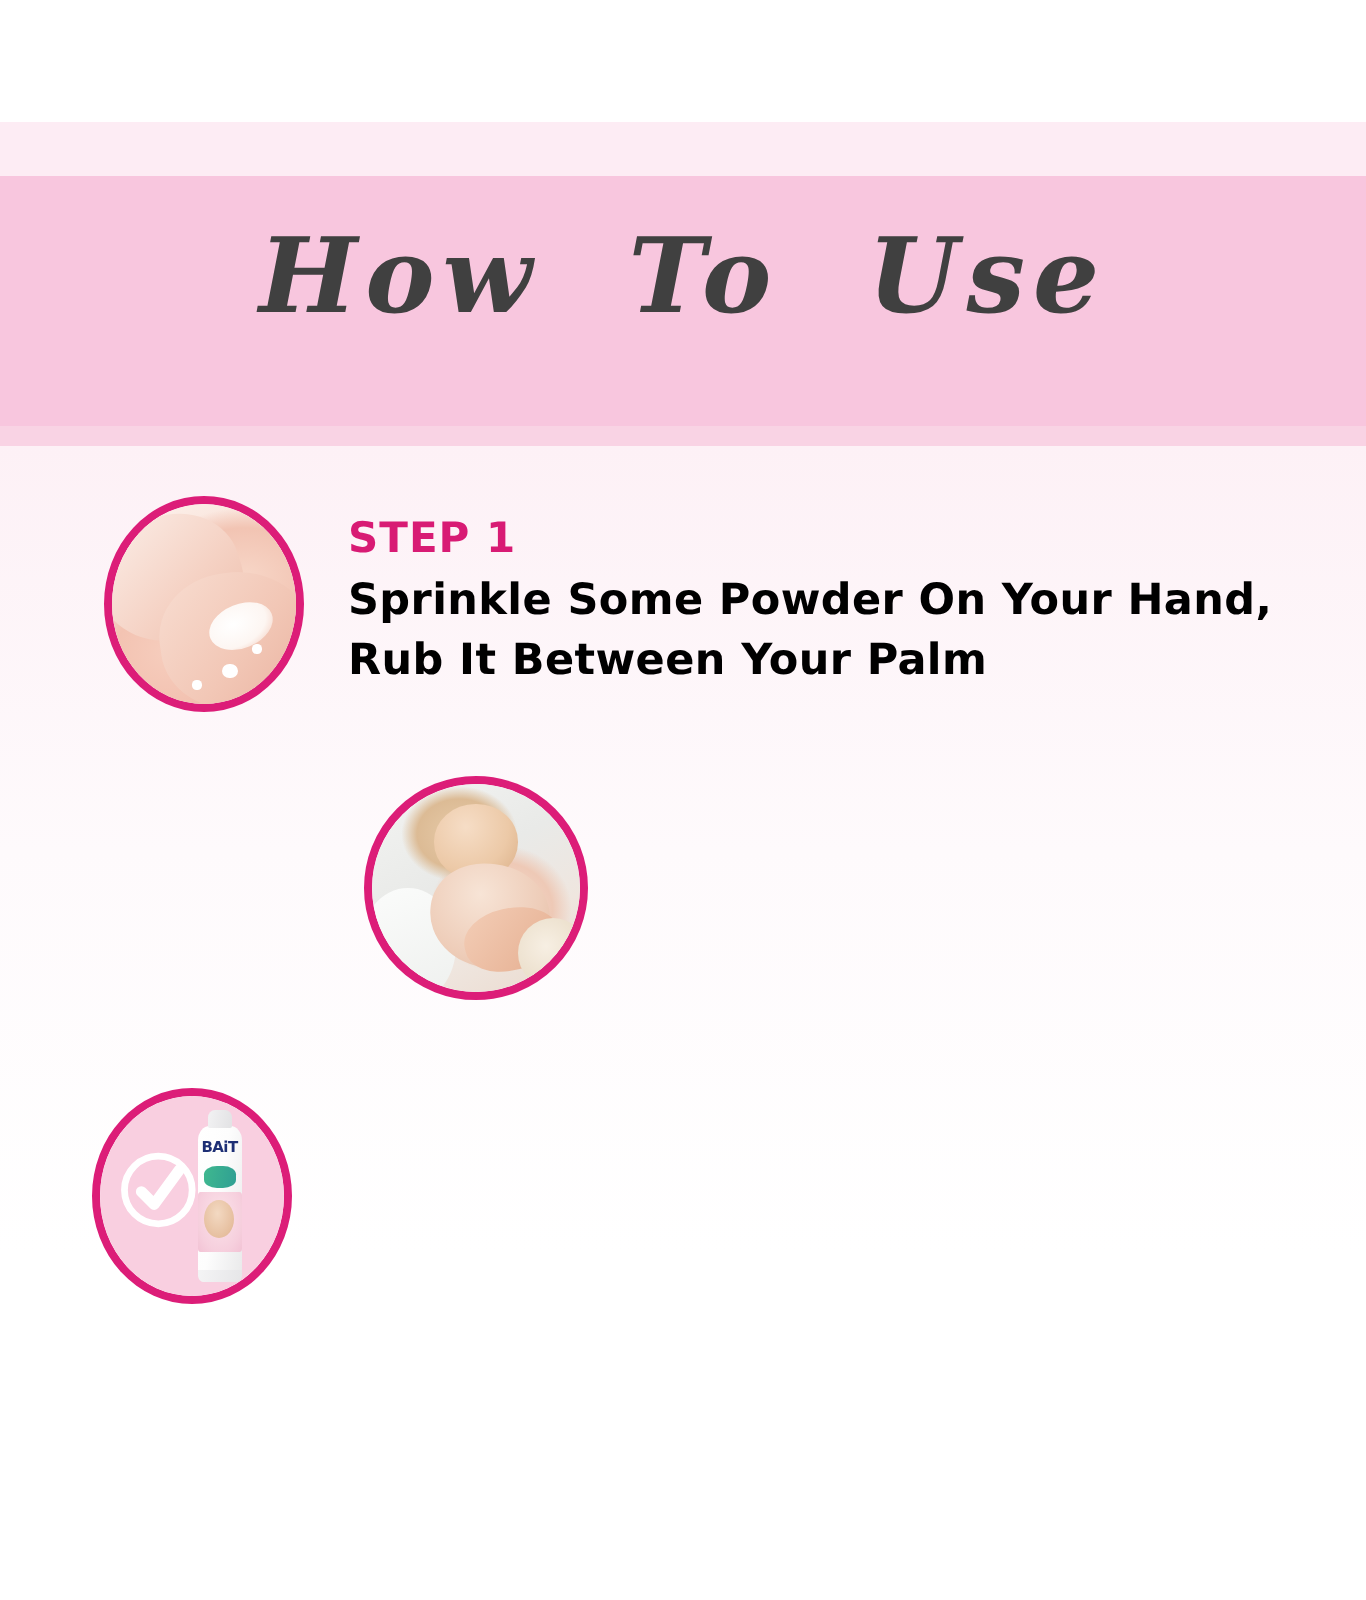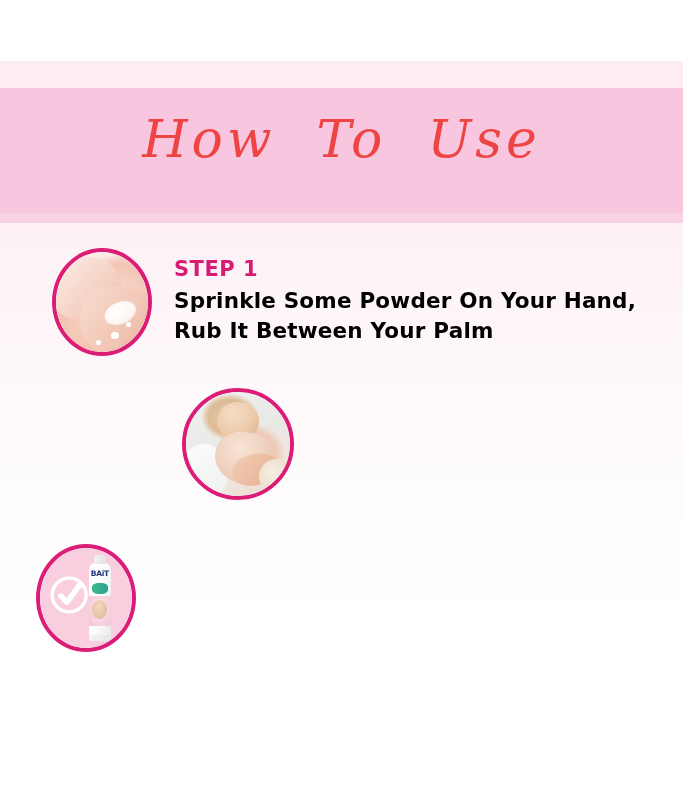--- a/index.html
+++ b/index.html
@@ -56,37 +56,37 @@
   }
 
   .page-title {
     position: absolute;
     left: 0;
     top: 113px;
     width: 683px;
     text-align: center;
     font-family: "DejaVu Serif", serif;
     font-style: italic;
-    font-weight: normal;
+    font-weight: bold;
     font-size: 52px;
     letter-spacing: 4px;
-    color: #ef4444;
+    color: #404040;
     line-height: 1;
     white-space: pre;
   }
 
   
   .step {
     position: absolute;
     display: flex;
     align-items: center;
   }
   .step-1 { left: 52px;  top: 248px; }
   .step-2 { left: 182px; top: 388px; }
-  .step-3 { left: 36px;  top: 544px; }
+  .step-3 { left: 46px;  top: 544px; }
 
   .step-text { }
   .step-1 .step-text { margin-left: 22px; text-align: left; }
   .step-3 .step-text { margin-left: 22px; text-align: left; }
   .step-2 .step-text { margin-right: 20px; text-align: right; }
 
   .step-label {
     font-family: "DejaVu Sans", sans-serif;
     font-weight: bold;
     font-size: 21px;

